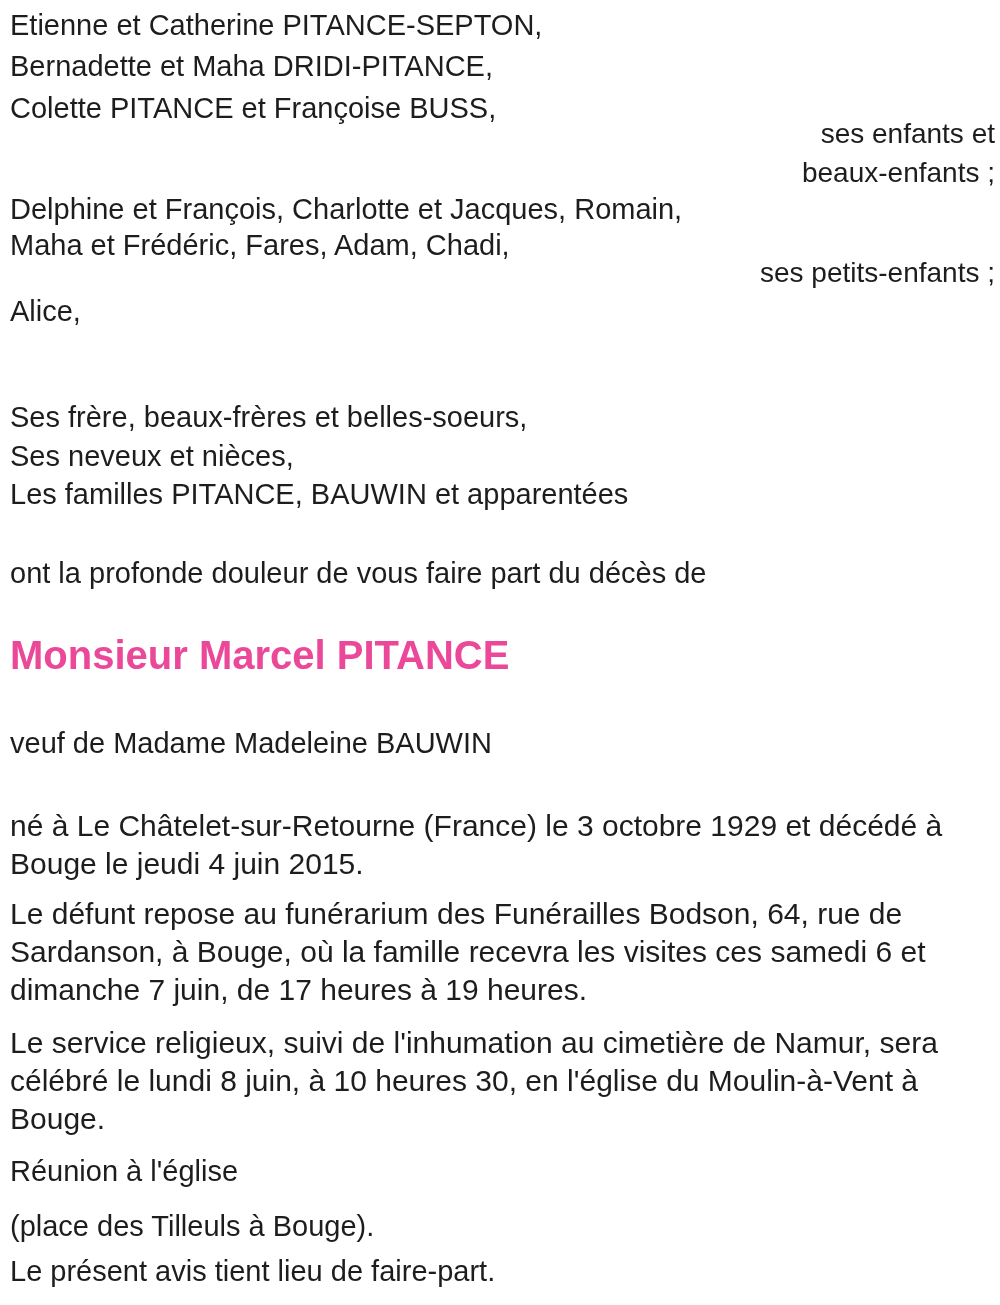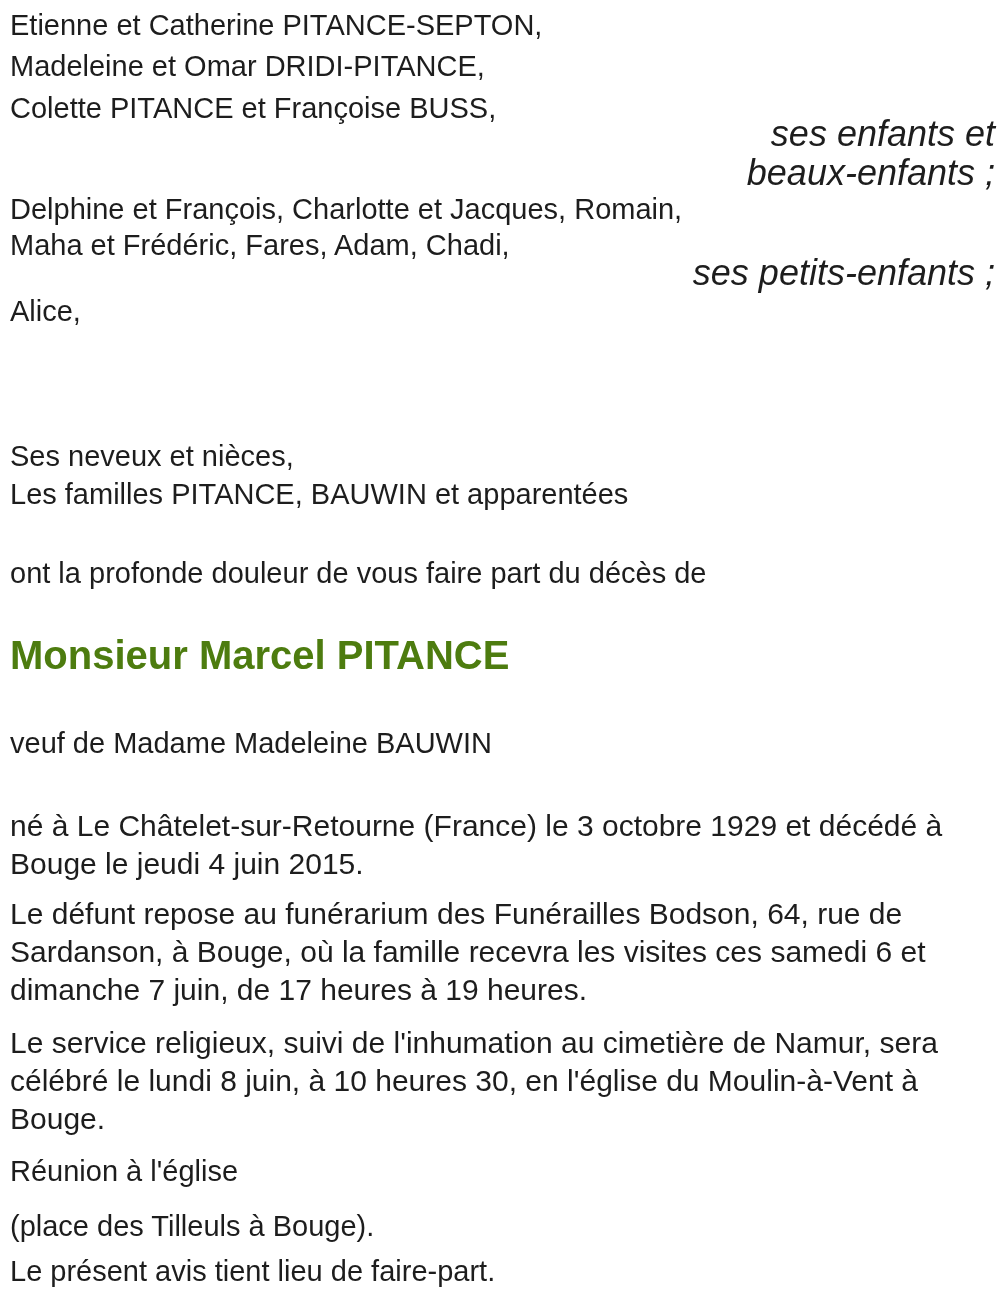--- a/index.html
+++ b/index.html
@@ -18,23 +18,22 @@
     right:5px;
     font-size:29px;
     line-height:33px;
     white-space:pre-line;
     text-align:left;
   }
   .rel{
     position:absolute;
     left:0;
     right:5px;
-    font-size:36px;
+    font-size:28px;
     line-height:32px;
-    font-style:italic;
     text-align:right;
     white-space:pre-line;
   }
   .rel2{
     line-height:39px;
   }
   .para{
     position:absolute;
     left:10px;
     right:5px;
@@ -43,44 +42,45 @@
     white-space:pre-line;
     text-align:left;
   }
   .deceased{
     position:absolute;
     left:10px;
     right:5px;
     font-size:40px;
     line-height:46px;
     font-weight:700;
-    color:#4d7c0f;
+    color:#ec4899;
     white-space:pre-line;
   }
 </style>
 </head>
 <body>
 
 <div class="page">
 
   <div class="line" style="top:9px">Etienne et Catherine PITANCE-SEPTON,</div>
-  <div class="line" style="top:50px">Madeleine et Omar DRIDI-PITANCE,</div>
+  <div class="line" style="top:50px">Bernadette et Maha DRIDI-PITANCE,</div>
   <div class="line" style="top:92px">Colette PITANCE et Françoise BUSS,</div>
 
   <div class="rel rel2" style="top:114px">ses enfants et
 beaux-enfants ;</div>
 
   <div class="line" style="top:229px">Maha et Frédéric, Fares, Adam, Chadi,</div>
   <div class="line" style="top:193px">Delphine et François, Charlotte et Jacques, Romain,</div>
 
   <div class="rel" style="top:257px">ses petits-enfants ;</div>
 
   <div class="line" style="top:295px">Alice,</div>
 
 
+  <div class="line" style="top:401px">Ses frère, beaux-frères et belles-soeurs,</div>
   <div class="line" style="top:440px">Ses neveux et nièces,</div>
   <div class="line" style="top:478px">Les familles PITANCE, BAUWIN et apparentées</div>
 
   <div class="line" style="top:557px">ont la profonde douleur de vous faire part du décès de</div>
 
   <div class="deceased" style="top:632px">Monsieur Marcel PITANCE</div>
 
   <div class="line" style="top:727px">veuf de Madame Madeleine BAUWIN</div>
 
   <div class="para" style="top:807px">né à Le Châtelet-sur-Retourne (France) le 3 octobre 1929 et décédé à

